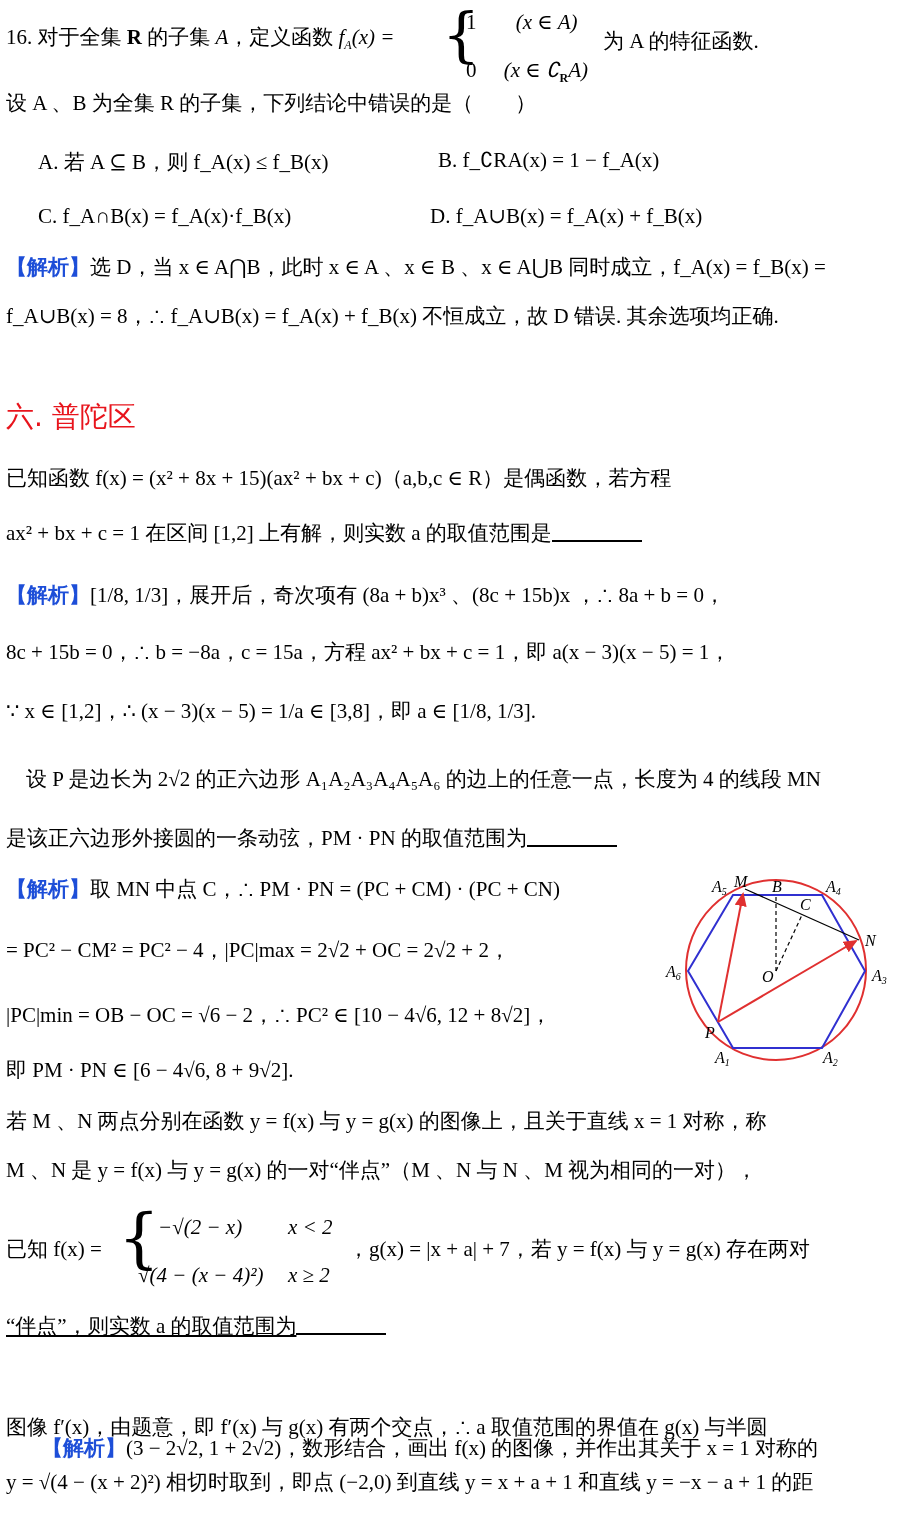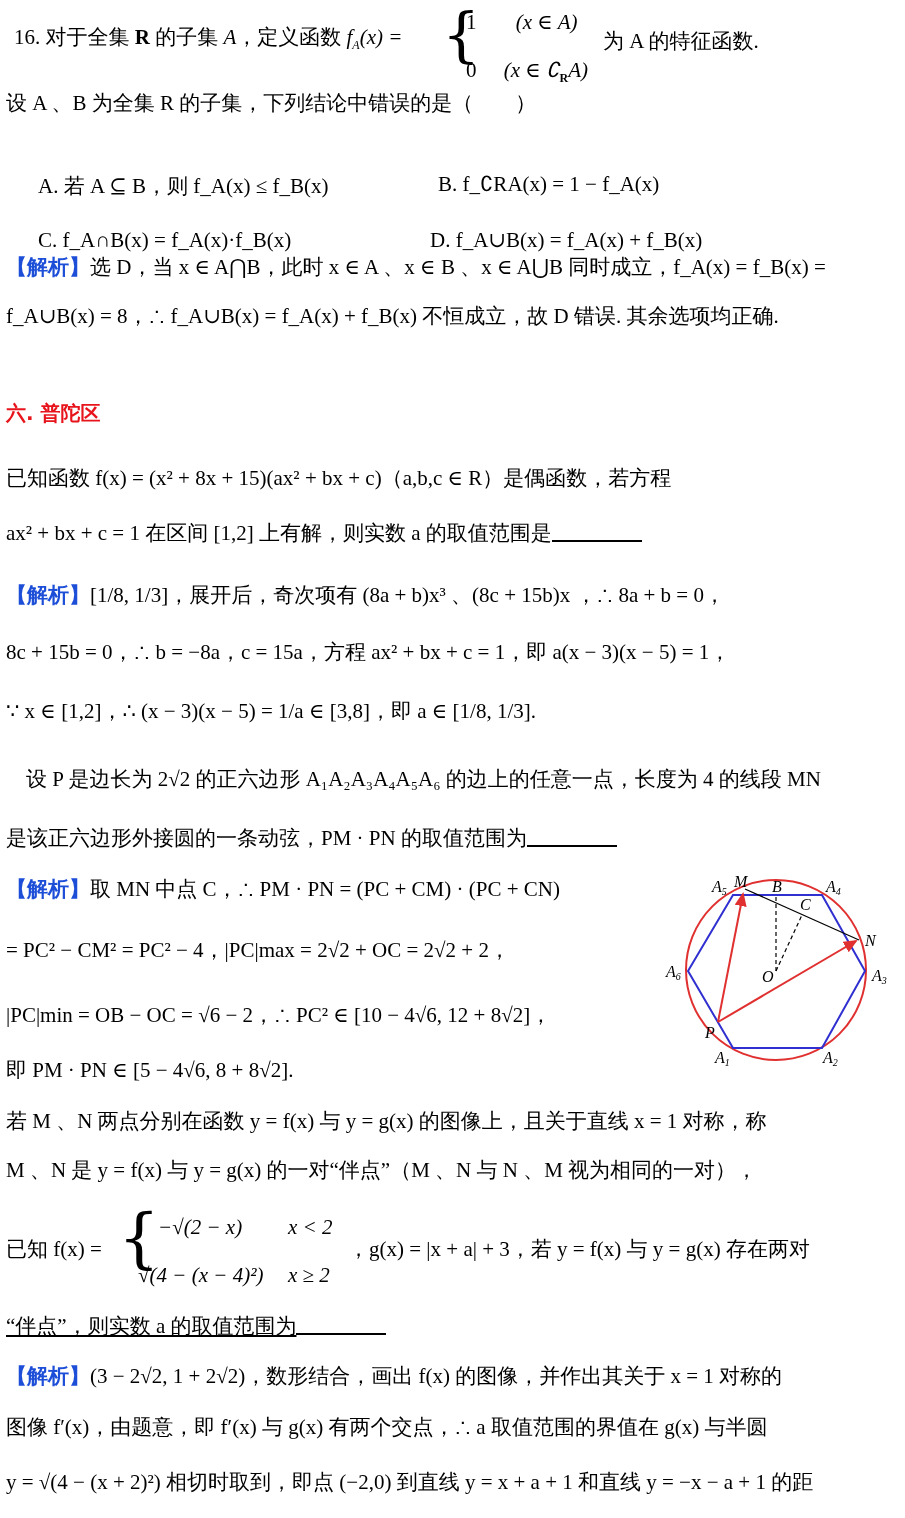--- a/index.html
+++ b/index.html
@@ -2,30 +2,30 @@
 <html><head>
 <meta charset="utf-8">
 <style>
   html, body { margin:0; padding:0; background:#ffffff; }
   body { width:905px; height:1518px; position:relative; overflow:hidden;
          font-family:"Liberation Serif","DejaVu Serif",serif; color:#000; font-size:21px; }
   .line { position:absolute; left:6px; white-space:nowrap; line-height:1; }
   i, .m { font-style:italic; }
   .b { font-weight:bold; font-style:normal; }
   .red { color:#1d4ed8; font-weight:bold; font-family:"DejaVu Sans","Liberation Sans",sans-serif; }
-  .sec { color:#e8141c; font-weight:bold; font-size:20px; font-family:"DejaVu Sans","Liberation Sans",sans-serif; }
+  .sec { color:#e8141c; font-weight:normal; font-size:28px; font-family:"DejaVu Sans","Liberation Sans",sans-serif; }
   sub { font-size:12px; vertical-align:-5px; }
   .blank { display:inline-block; width:90px; border-bottom:2px solid #000; height:18px; vertical-align:-2px; }
   .brace { font-size:60px; font-weight:100; vertical-align:middle; line-height:1; font-family:"DejaVu Serif",serif; }
-  .opt { position:absolute; white-space:nowrap;margin-top:24px; }
+  .opt { position:absolute; white-space:nowrap; }
 </style>
 </head>
 <body>
 
-<div class="line" style="top:27px;margin-left:8px;">
+<div class="line" style="top:27px;">
   <span>16.</span>
   <span>对于全集</span>
   <span class="b">R</span>
   <span>的子集</span>
   <i>A</i><span>，定义函数</span>
   <i>f<sub>A</sub>(x) =</i>
 </div>
 <div style="position:absolute; left:440px; top:4px;">
   <span class="brace" style="position:absolute;left:2px;top:0px;">{</span>
   <div style="position:absolute;left:26px;top:6px;white-space:nowrap;">
@@ -77,21 +77,21 @@
 
 <div class="line" style="top:769px;margin-left:20px;">设 P 是边长为 2√2 的正六边形 A₁A₂A₃A₄A₅A₆ 的边上的任意一点，长度为 4 的线段 MN</div>
 <div class="line" style="top:827px;">
   <span>是该正六边形外接圆的一条动弦，PM · PN 的取值范围为</span><span class="blank"></span>
 </div>
 <div class="line" style="top:879px;">
   <span class="red">【解析】</span><span>取 MN 中点 C，∴ PM · PN = (PC + CM) · (PC + CN)</span>
 </div>
 <div class="line" style="top:940px;">= PC² − CM² = PC² − 4，|PC|max = 2√2 + OC = 2√2 + 2，</div>
 <div class="line" style="top:1005px;">|PC|min = OB − OC = √6 − 2，∴ PC² ∈ [10 − 4√6, 12 + 8√2]，</div>
-<div class="line" style="top:1060px;">即 PM · PN ∈ [5 − 4√6, 8 + 8√2].</div>
+<div class="line" style="top:1060px;">即 PM · PN ∈ [6 − 4√6, 8 + 9√2].</div>
 
 <svg style="position:absolute;left:660px;top:860px;" width="245" height="220" viewBox="0 0 245 220">
   <defs>
     <marker id="ar" markerWidth="8" markerHeight="8" refX="6" refY="3" orient="auto">
       <path d="M0,0 L7,3 L0,6 z" fill="#e03030"></path>
     </marker>
   </defs>
   <circle cx="116" cy="110" r="90" fill="none" stroke="#e03030" stroke-width="2"></circle>
   <polygon points="73,35 162,35 205,111 162,188 73,188 28,111" fill="none" stroke="#3030d0" stroke-width="2"></polygon>
   <line x1="85" y1="29" x2="199" y2="80" stroke="#000" stroke-width="1.2"></line>
@@ -124,21 +124,21 @@
   <span class="brace" style="position:absolute;left:0;top:2px;font-size:66px;">{</span>
   <div style="position:absolute;left:40px;top:12px;white-space:nowrap;width:250px;">
     <i>−√(2 − x)</i>
     <i style="position:absolute;left:130px;">x &lt; 2</i>
   </div>
   <div style="position:absolute;left:20px;top:60px;white-space:nowrap;width:250px;">
     <i>√(4 − (x − 4)²)</i>
     <i style="position:absolute;left:150px;text-align:center;">x ≥ 2</i>
   </div>
 </div>
-<div class="line" style="top:1239px;left:348px;">，g(x) = |x + a| + 3，若 y = f(x) 与 y = g(x) 存在两对</div>
+<div class="line" style="top:1239px;left:348px;">，g(x) = |x + a| + 7，若 y = f(x) 与 y = g(x) 存在两对</div>
 <div class="line" style="top:1315px;text-decoration:underline;">
   <span>“伴点”，则实数 a 的取值范围为</span><span class="blank"></span>
 </div>
-<div class="line" style="top:1366px;">
+<div class="line" style="top:1438px;margin-left:36px;">
   <span class="red">【解析】</span><span>(3 − 2√2, 1 + 2√2)，数形结合，画出 f(x) 的图像，并作出其关于 x = 1 对称的</span>
 </div>
 <div class="line" style="top:1417px;">图像 f′(x)，由题意，即 f′(x) 与 g(x) 有两个交点，∴ a 取值范围的界值在 g(x) 与半圆</div>
 <div class="line" style="top:1472px;">y = √(4 − (x + 2)²) 相切时取到，即点 (−2,0) 到直线 y = x + a + 1 和直线 y = −x − a + 1 的距</div>
 
 </body></html>

